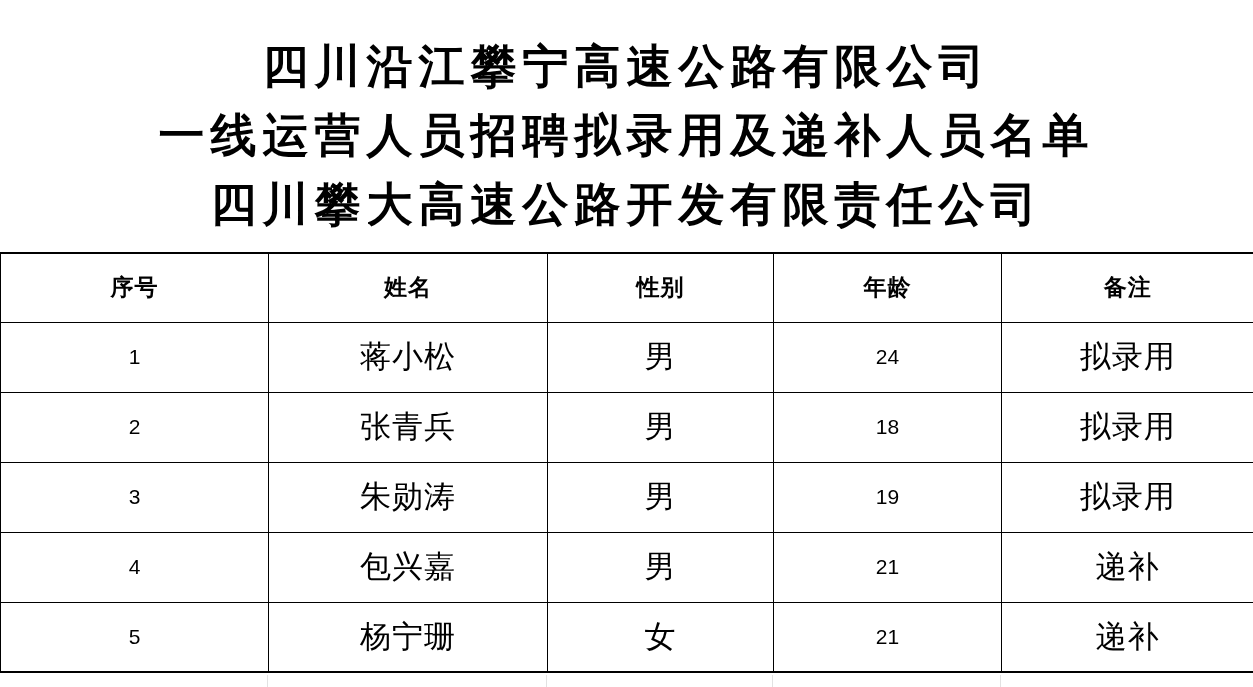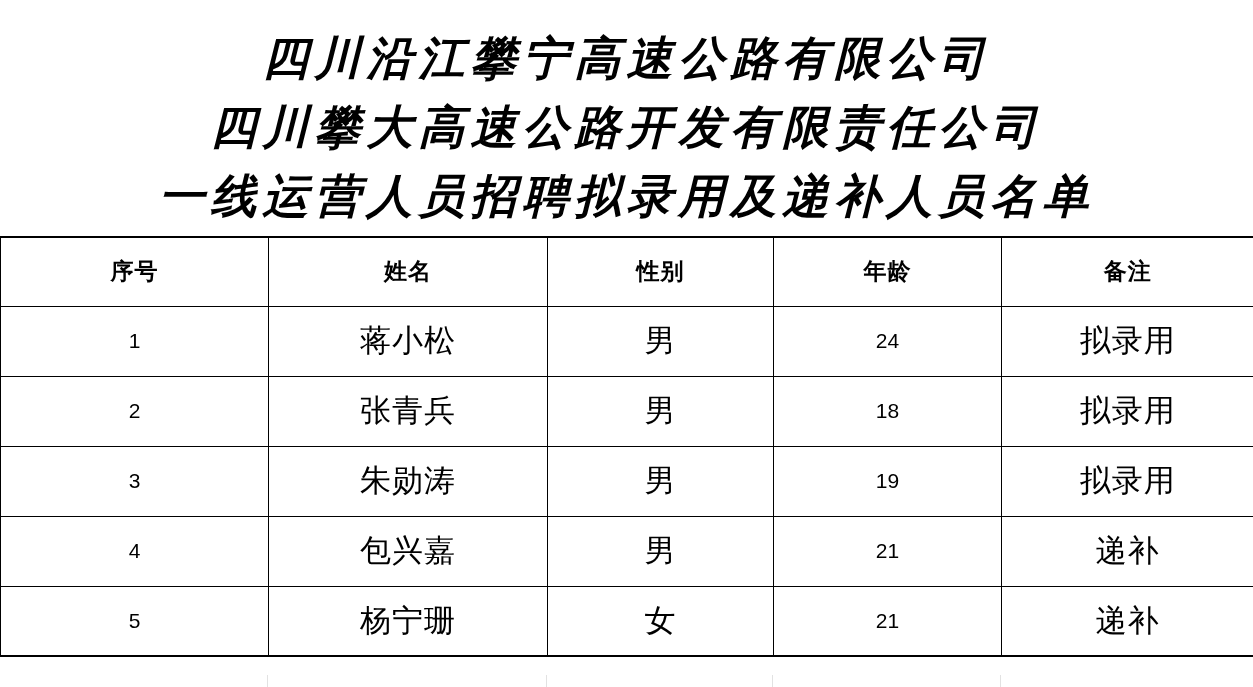--- a/index.html
+++ b/index.html
@@ -12,39 +12,38 @@
     background: #ffffff;
     position: relative;
     overflow: hidden;
     color: #000000;
     font-family: "Liberation Serif", serif;
   }
 
   
   .doc-title {
     position: absolute;
-    top: 24px;
+    top: 32px;
     left: 0;
     width: 1253px;
     text-align: center;
-    font-style: italic;
   }
   .doc-title .title-line {
     font-family: "Liberation Serif", serif;
     font-weight: bold;
     font-size: 46px;
     line-height: 69px;
     letter-spacing: 6px;
     white-space: nowrap;
   }
 
   
   table.roster {
     position: absolute;
-    top: 236px;
+    top: 252px;
     left: 0;
     width: 1253px;
     border-collapse: collapse;
     table-layout: fixed;
     border-top: 2.5px solid #000000;
     border-bottom: 2.5px solid #000000;
   }
   table.roster th,
   table.roster td {
     border: 1.5px solid #000000;
@@ -99,22 +98,22 @@
   .pline.c1 { left: 267px; }
   .pline.c2 { left: 546px; }
   .pline.c3 { left: 772px; }
   .pline.c4 { left: 1000px; }
 </style>
 </head>
 <body>
 
 <div class="doc-title">
   <div class="title-line">四川沿江攀宁高速公路有限公司</div>
+  <div class="title-line">一线运营人员招聘拟录用及递补人员名单</div>
   <div class="title-line">四川攀大高速公路开发有限责任公司</div>
-  <div class="title-line">一线运营人员招聘拟录用及递补人员名单</div>
 </div>
 
 <table class="roster">
   <colgroup>
     <col style="width:268px">
     <col style="width:279px">
     <col style="width:226px">
     <col style="width:228px">
     <col style="width:252px">
   </colgroup>

